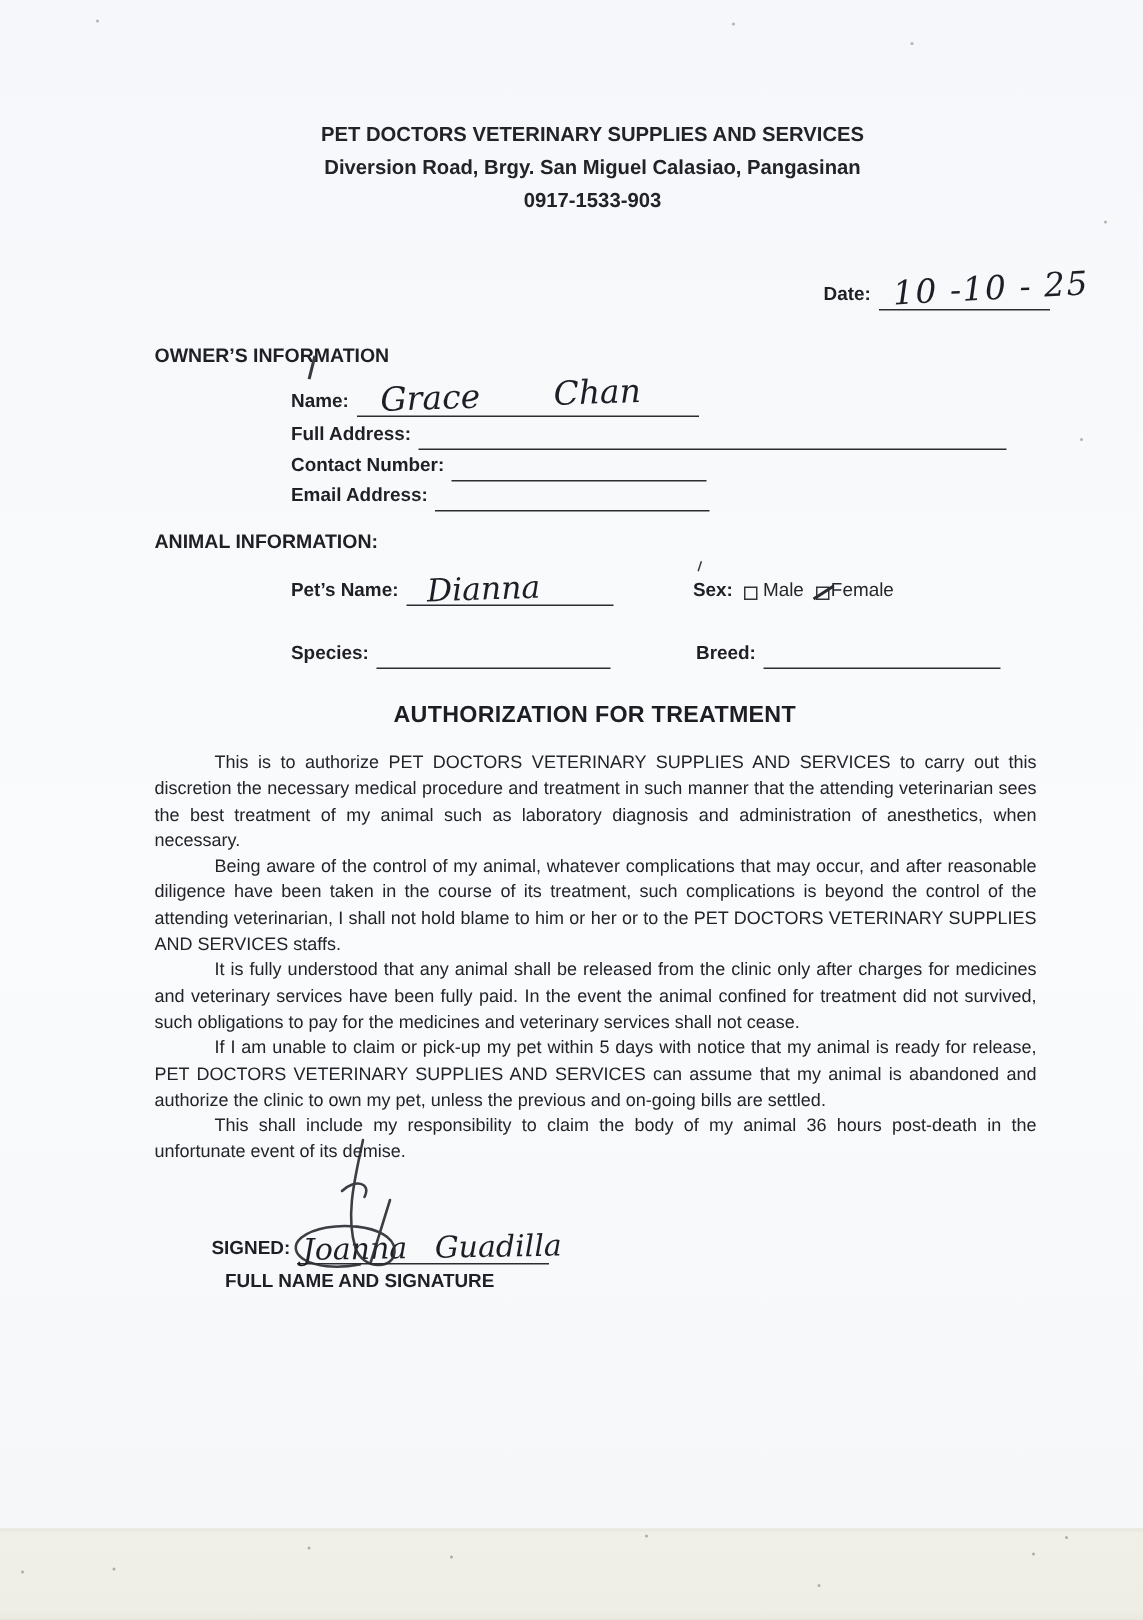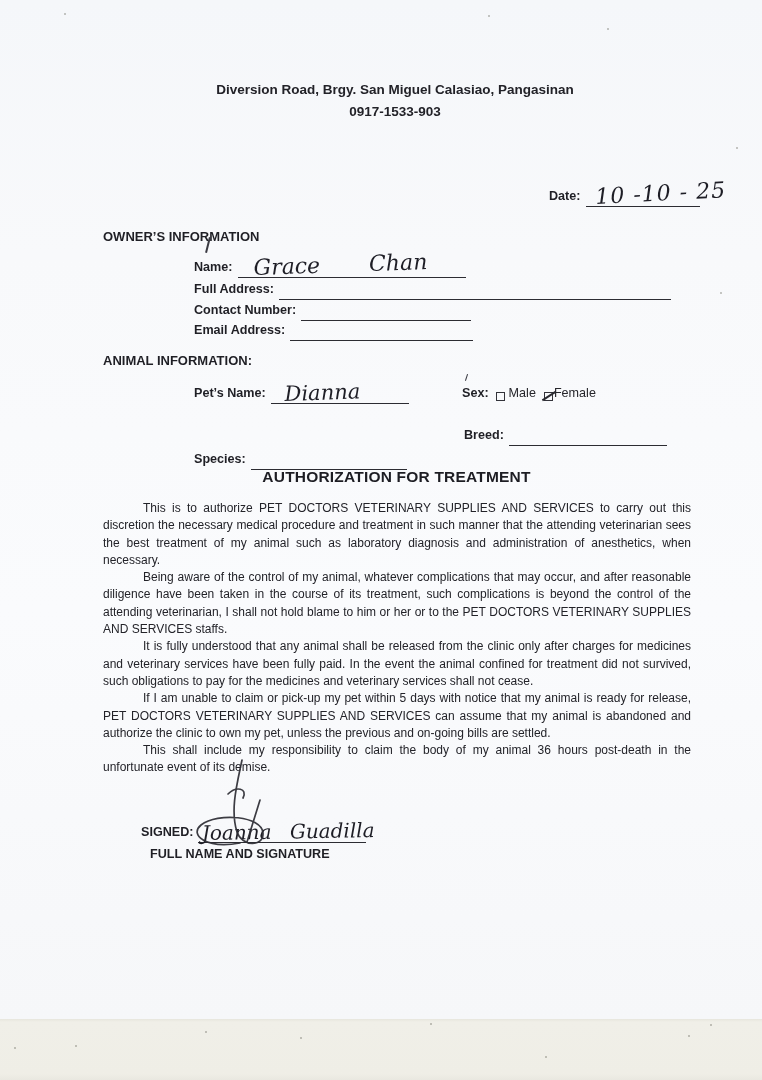--- a/index.html
+++ b/index.html
@@ -66,20 +66,21 @@
   .stray { position:absolute; background:#3a3a42; }
   .speck { position:absolute; width:2px; height:2px; border-radius:50%; background:rgba(95,95,85,.45); }
   .flourish { position:absolute; left:170px; top:748px; pointer-events:none; }
 </style>
 </head>
 <body>
 
 <div class="sheet">
 
   <div class="header">
+    <div>PET DOCTORS VETERINARY SUPPLIES AND SERVICES</div>
     <div>Diversion Road, Brgy. San Miguel Calasiao, Pangasinan</div>
     <div>0917-1533-903</div>
   </div>
 
   <div class="frow" style="left:505px; top:186px;">
     <span class="flabel">Date:</span><span class="fline" style="width:114px;"><span class="hw" style="left:10px; font-size:22px; letter-spacing:1px; transform:rotate(-3deg);">10 -10 - 25</span></span>
   </div>
 
   <div class="section-title" style="left:103px; top:229px;">OWNER’S INFORMATION</div>
   <div class="stray" style="left:207px; top:237px; width:1.5px; height:16px; transform:rotate(14deg);"></div>
@@ -102,21 +103,21 @@
   <div class="frow" style="left:150px; top:383px;">
     <span class="flabel">Pet’s Name:</span><span class="fline" style="width:138px;"><span class="hw" style="left:14px; font-size:21px;">Dianna</span></span>
   </div>
 
   <div class="frow" style="left:418px; top:383px;">
     <span class="flabel">Sex:</span><span class="cb"></span><span class="sex-word">Male</span><span class="cb checked" style="margin-left:8px; margin-right:1px;"></span><span class="sex-word">Female</span>
   </div>
   <div class="stray" style="left:466px; top:374px; width:1.4px; height:7px; transform:rotate(18deg);"></div>
 
 
-  <div class="frow" style="left:150px; top:449px;">
+  <div class="frow" style="left:150px; top:425px;">
     <span class="flabel">Species:</span><span class="fline" style="width:156px;"></span>
   </div>
   <div class="frow" style="left:420px; top:425px;">
     <span class="flabel">Breed:</span><span class="fline" style="width:158px;"></span>
   </div>
 
 
   <div class="auth-title">AUTHORIZATION FOR TREATMENT</div>
 
   <div class="body-text">

